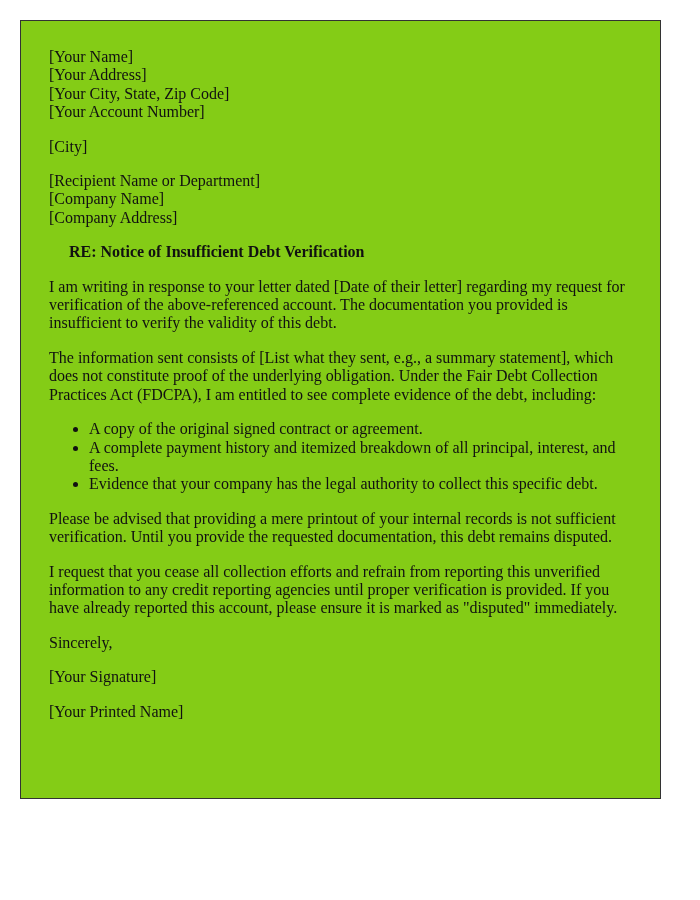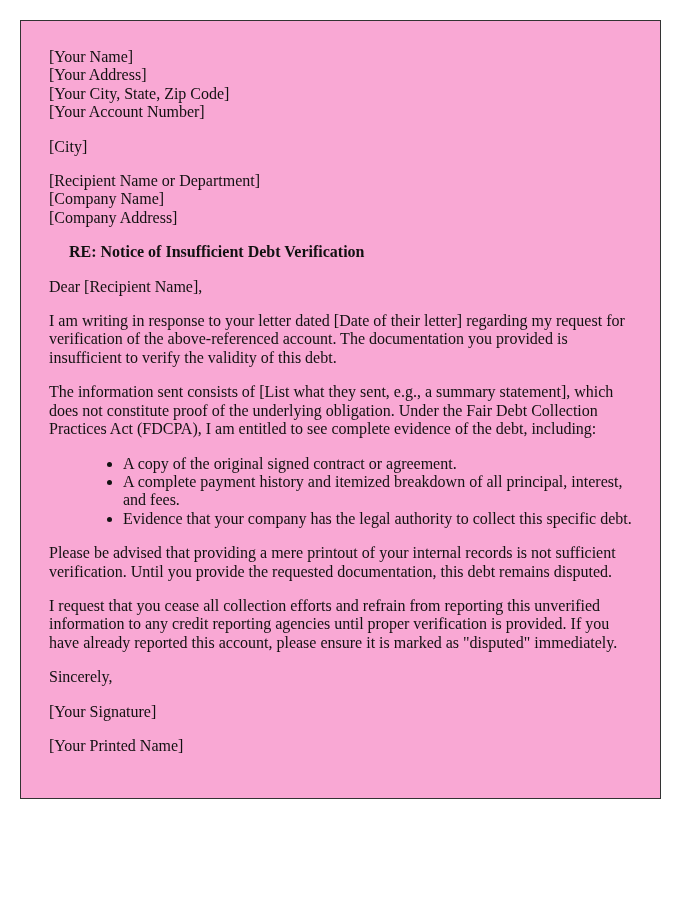--- a/index.html
+++ b/index.html
@@ -17,41 +17,40 @@
     }
     .letter {
       position: absolute;
       left: 20px;
       top: 20px;
       width: 641px;
       height: 779px;
       box-sizing: border-box;
       border: 1px solid #333333;
       padding: 27px 28px 20px 28px;
-      background: #f9a8d4;
+      background: #84cc16;
     }
     .letter p {
       margin: 0 0 16px 0;
       line-height: 18.4px;
     }
     .letter .line {
       display: block;
     }
     .letter .subject {
       font-weight: bold;
       margin-left: 20px;
     }
     .letter ul {
       margin: 0 0 16px 0;
       padding-left: 40px;
       list-style-type: disc;
     }
     .letter ul li {
       line-height: 18.4px;
-      margin-left: 34px;
     }
   </style>
 </head>
 <body>
 
 <div class="letter">
 
   <p>
     <span class="line">[Your Name]</span>
     <span class="line">[Your Address]</span>
@@ -62,21 +61,20 @@
   <p>[City]</p>
 
   <p>
     <span class="line">[Recipient Name or Department]</span>
     <span class="line">[Company Name]</span>
     <span class="line">[Company Address]</span>
   </p>
 
   <p class="subject">RE: Notice of Insufficient Debt Verification</p>
 
-  <p>Dear [Recipient Name],</p>
 
   <p>I am writing in response to your letter dated [Date of their letter] regarding my request for verification of the above-referenced account. The documentation you provided is insufficient to verify the validity of this debt.</p>
 
   <p>The information sent consists of [List what they sent, e.g., a summary statement], which does not constitute proof of the underlying obligation. Under the Fair Debt Collection Practices Act (FDCPA), I am entitled to see complete evidence of the debt, including:</p>
 
   <ul>
     <li>A copy of the original signed contract or agreement.</li>
     <li>A complete payment history and itemized breakdown of all principal, interest, and fees.</li>
     <li>Evidence that your company has the legal authority to collect this specific debt.</li>
   </ul>

